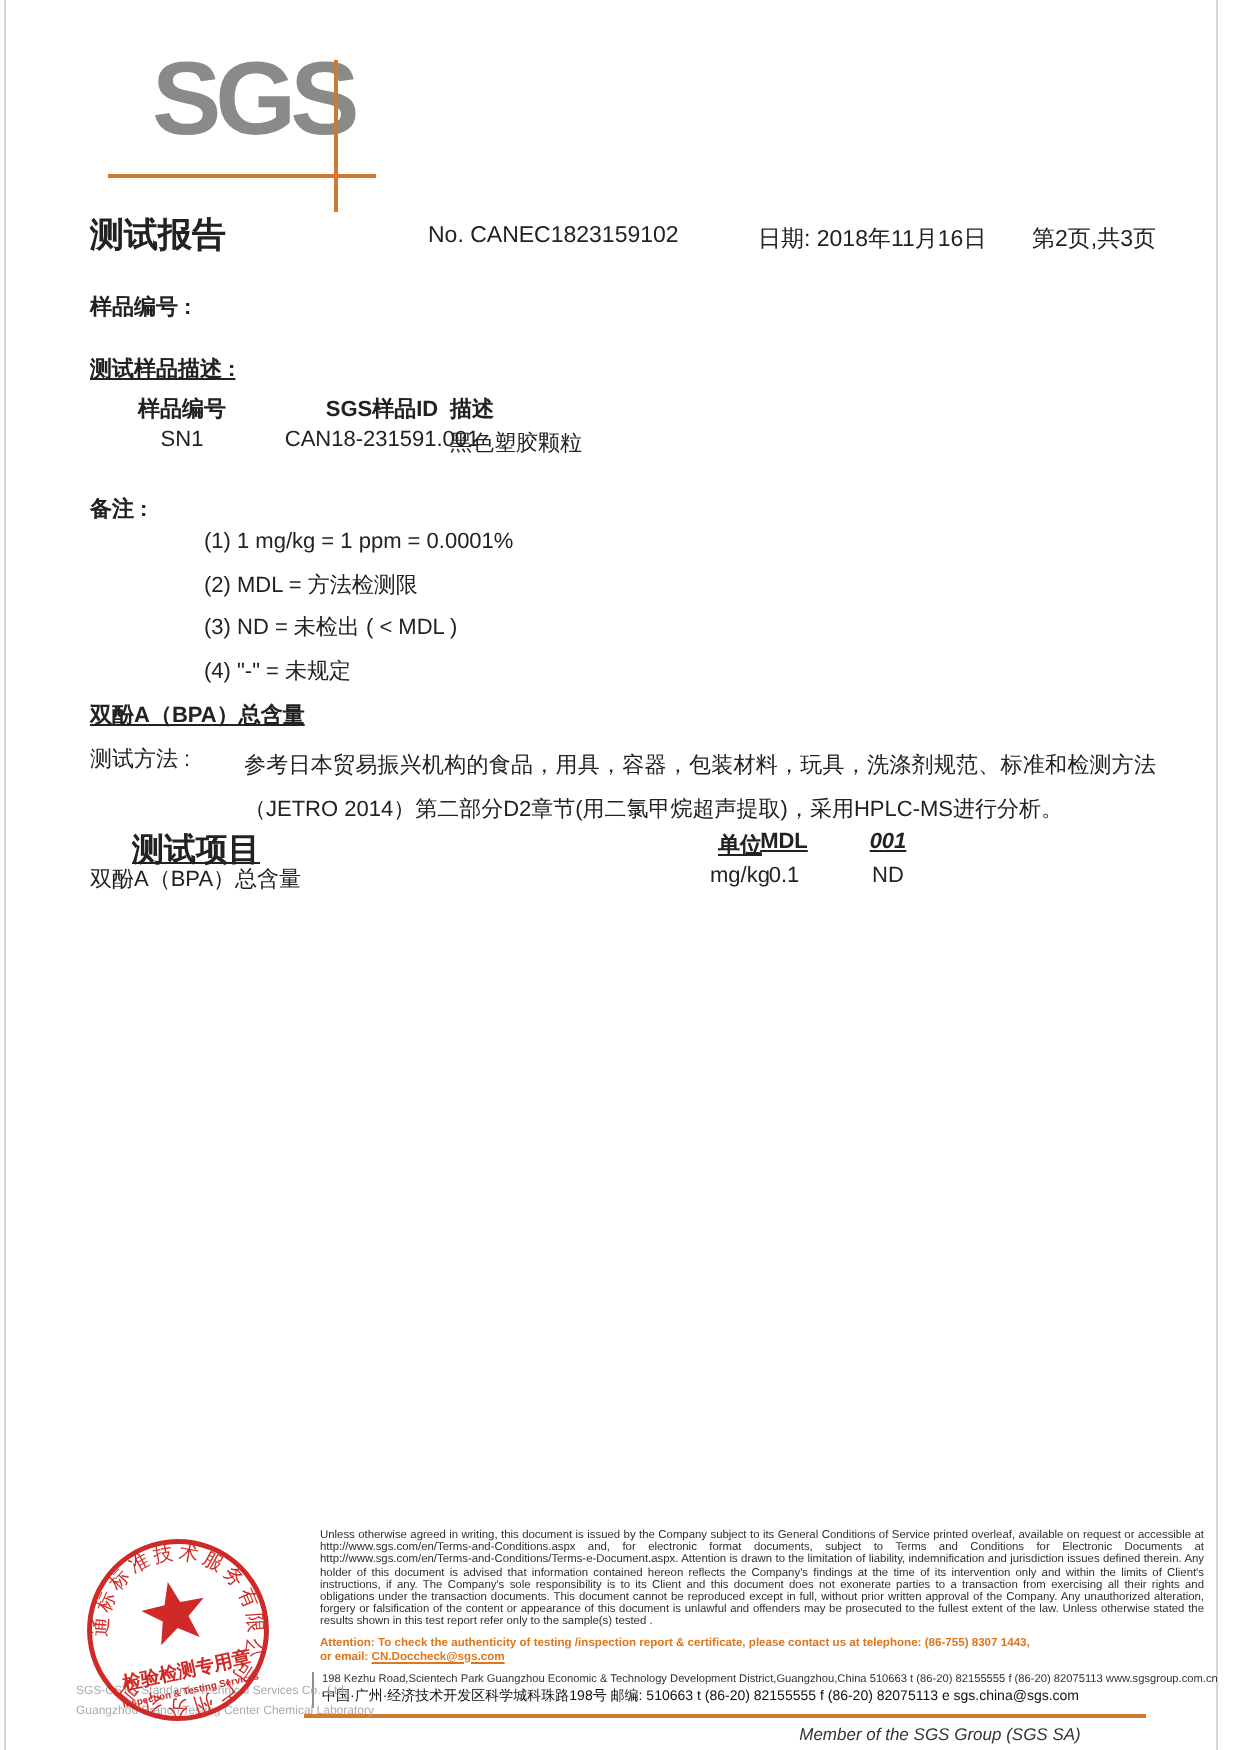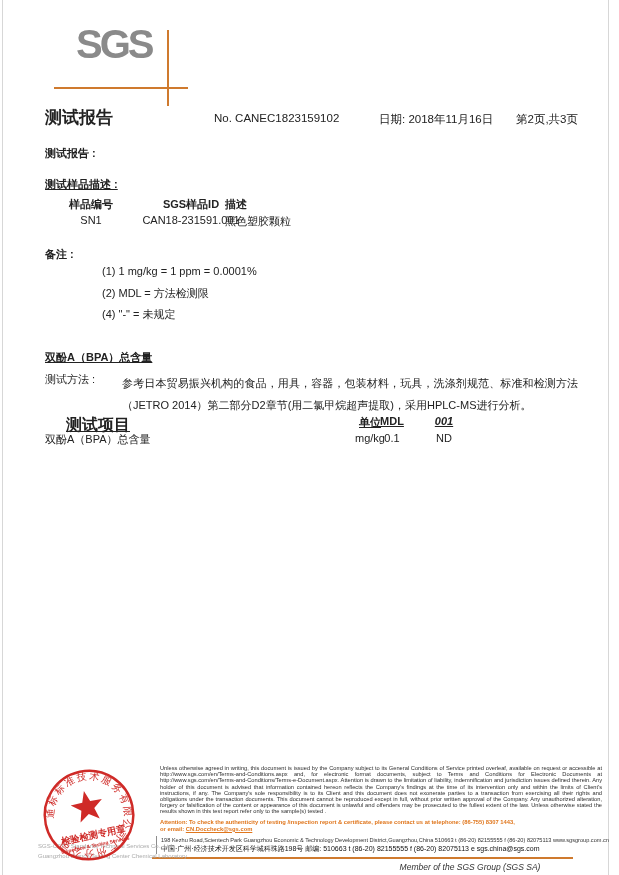--- a/index.html
+++ b/index.html
@@ -6,21 +6,21 @@
   html,body { background:#fff; }
   .page {
     position:relative; width:619px; height:875px; background:#ffffff;
     font-family:"Liberation Sans", sans-serif; color:#222; overflow:hidden;
   }
   .edge { position:absolute; background:#d7d7d7; }
   .edge-left { left:2px; top:0; width:1px; height:875px; }
   .edge-right { left:608px; top:0; width:1px; height:875px; }
 
   
-  .logo-text { position:absolute; left:76px; top:24px; font-size:40px; font-weight:bold;
+  .logo-text { position:absolute; left:76px; top:24px; font-size:52px; font-weight:bold;
     color:#8a8a8a; letter-spacing:-3px; line-height:1; }
   .logo-hline { position:absolute; left:54px; top:87px; width:134px; height:2px; background:#cf7a2e; }
   .logo-vline { position:absolute; left:167px; top:30px; width:2px; height:76px; background:#cf7a2e; }
 
   
   .report-title { position:absolute; left:45px; top:106px; font-size:17px; font-weight:bold; }
   .report-no   { position:absolute; left:214px; top:112px; font-size:11.5px; }
   .report-date { position:absolute; left:379px; top:112px; font-size:11.5px; }
   .report-pages{ position:absolute; left:516px; top:112px; font-size:11.5px; }
 
@@ -83,34 +83,35 @@
 
   <div class="logo-text">SGS</div>
   <div class="logo-hline"></div>
   <div class="logo-vline"></div>
 
   <div class="report-title">测试报告</div>
   <div class="report-no">No. CANEC1823159102</div>
   <div class="report-date">日期: 2018年11月16日</div>
   <div class="report-pages">第2页,共3页</div>
 
-  <div class="lbl results-label">测试报告 :</div>
+  <div class="lbl results-label">样品编号 :</div>
   <div class="lbl sample-desc-label u">测试样品描述 :</div>
 
   <div class="st-c1 st-head">样品编号</div>
   <div class="st-c2 st-head">SGS样品ID</div>
   <div class="st-c3 st-head lbl" style="position:absolute;">描述</div>
   <div class="st-c1 st-row">SN1</div>
   <div class="st-c2 st-row">CAN18-231591.001</div>
   <div class="st-c3 st-row">黑色塑胶颗粒</div>
 
   <div class="lbl notes-label">备注 :</div>
   <div class="notes-list">
     <div>(1) 1 mg/kg = 1 ppm = 0.0001%</div>
     <div>(2) MDL = 方法检测限</div>
+    <div>(3) ND = 未检出 ( &lt; MDL )</div>
     <div>(4) "-" = 未规定</div>
   </div>
 
   <div class="lbl bpa-title u">双酚A（BPA）总含量</div>
   <div class="method-label">测试方法 :</div>
   <div class="method-text">参考日本贸易振兴机构的食品，用具，容器，包装材料，玩具，洗涤剂规范、标准和检测方法（JETRO 2014）第二部分D2章节(用二氯甲烷超声提取)，采用HPLC-MS进行分析。</div>
 
   <div class="rt-item rt-head u">测试项目</div>
   <div class="rt-unit rt-head u">单位</div>
   <div class="rt-mdl rt-head u">MDL</div>

